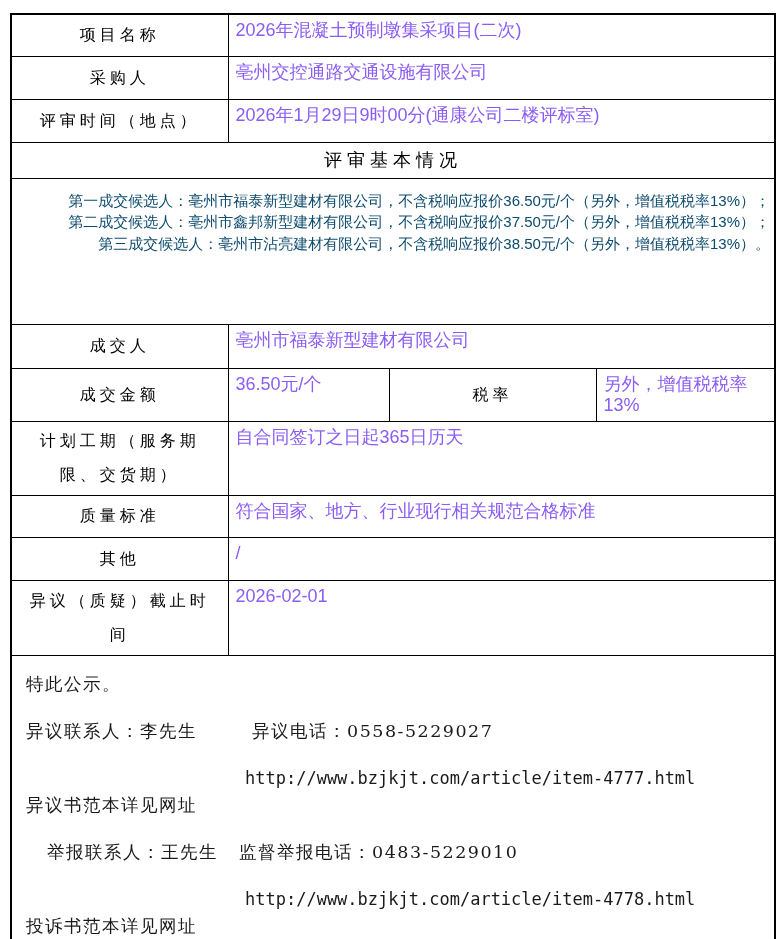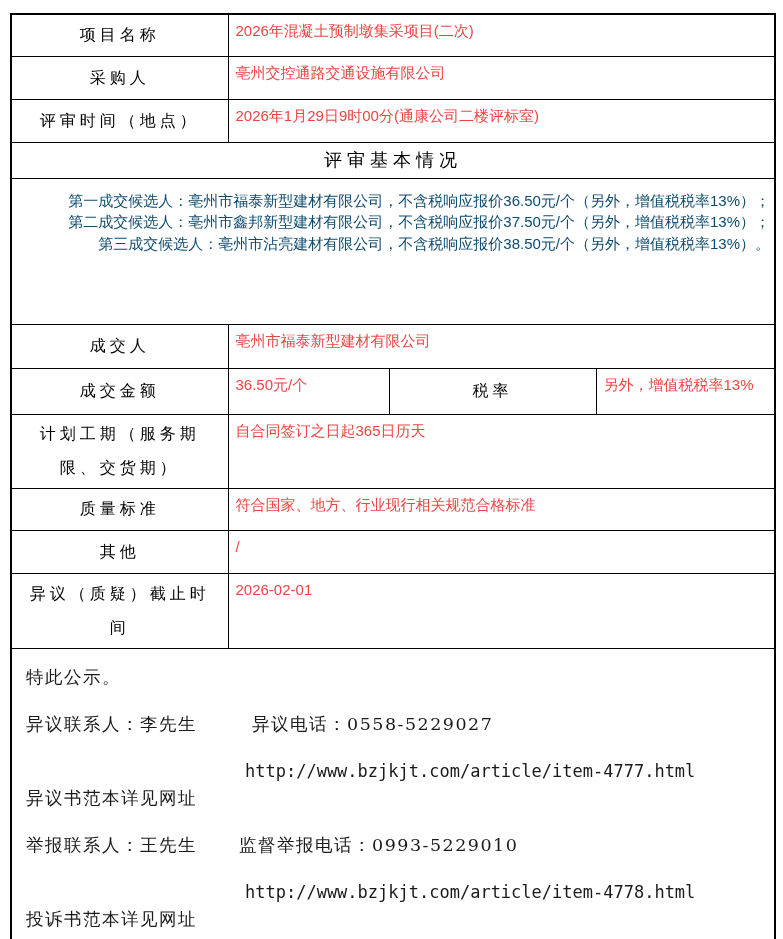--- a/index.html
+++ b/index.html
@@ -26,22 +26,22 @@
     font-size: 16px;
     letter-spacing: 4px;
     color: #000;
     text-align: center;
     vertical-align: middle;
     line-height: 34px;
     padding: 2px 8px;
   }
   td.value {
     font-family: "Liberation Sans", sans-serif;
-    font-size: 15px;
-    color: #ef4444;
+    font-size: 18px;
+    color: #8b5cf6;
     line-height: 21px;
     padding: 5px 7px;
     vertical-align: top;
   }
   td.section {
     font-family: "DejaVu Serif", serif;
     font-size: 18px;
     letter-spacing: 5px;
     color: #000;
     text-align: center;
@@ -61,21 +61,21 @@
     font-size: 17.5px;
     letter-spacing: 1.5px;
     color: #1a1a1a;
     padding: 16px 14px 0 14px;
     vertical-align: top;
   }
   .f-line { line-height: 24px; margin-bottom: 23px; white-space: nowrap; }
   .f-left { display: inline-block; vertical-align: top; }
   .w226 { width: 226px; }
   .w219 { width: 219px; margin-top: 27px; }
-  .w213 { width: 213px; }
+  .w213 { width: 213px; text-align: center; }
   .f-right { display: inline-block; vertical-align: top; }
   .mono { font-family: "DejaVu Sans Mono", monospace; font-size: 17px; letter-spacing: 0; }
 </style>
 </head>
 <body>
 
 <table class="doc-table">
   <colgroup>
     <col style="width:217px">
       <col style="width:161px">
@@ -134,21 +134,21 @@
     <tr style="height:243px">
       <td class="footer-cell" colspan="4">
         <div class="f-line">特此公示。</div>
         <div class="f-line">
           <span class="f-left w226">异议联系人：李先生</span><span class="f-right">异议电话：0558-5229027</span>
         </div>
         <div class="f-line">
           <span class="f-left w219">异议书范本详见网址</span><span class="f-right mono">http://www.bzjkjt.com/article/item-4777.html</span>
         </div>
         <div class="f-line">
-          <span class="f-left w213">举报联系人：王先生</span><span class="f-right">监督举报电话：0993-5229010</span>
+          <span class="f-left w213">举报联系人：王先生</span><span class="f-right">监督举报电话：0483-5229010</span>
         </div>
         <div class="f-line">
           <span class="f-left w219">投诉书范本详见网址</span><span class="f-right mono">http://www.bzjkjt.com/article/item-4778.html</span>
         </div>
       </td>
     </tr>
   </tbody>
 </table>
 
 </body></html>

